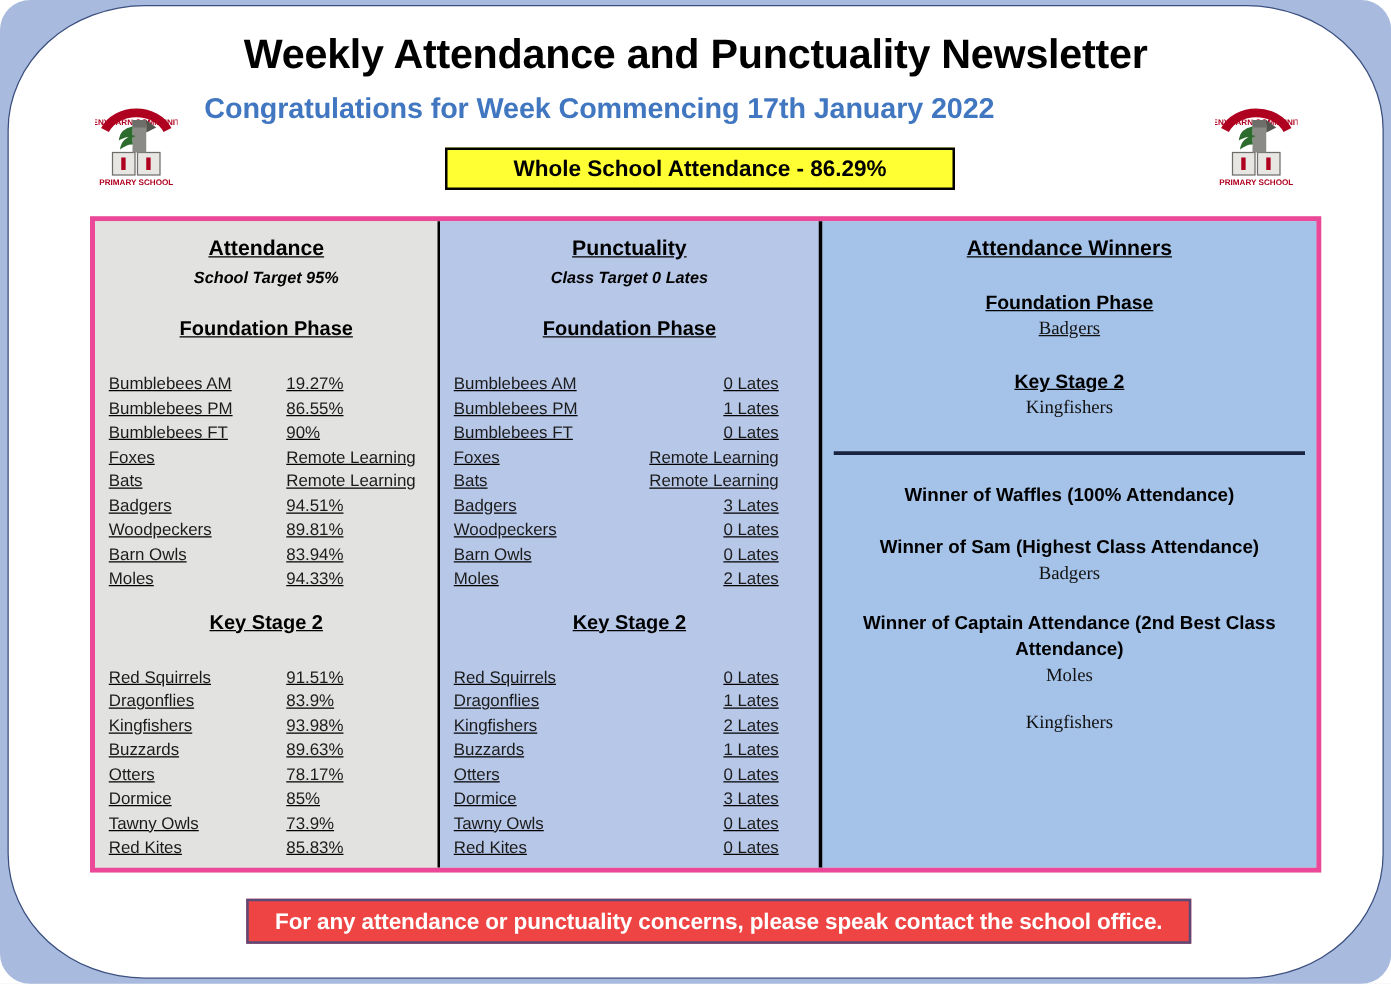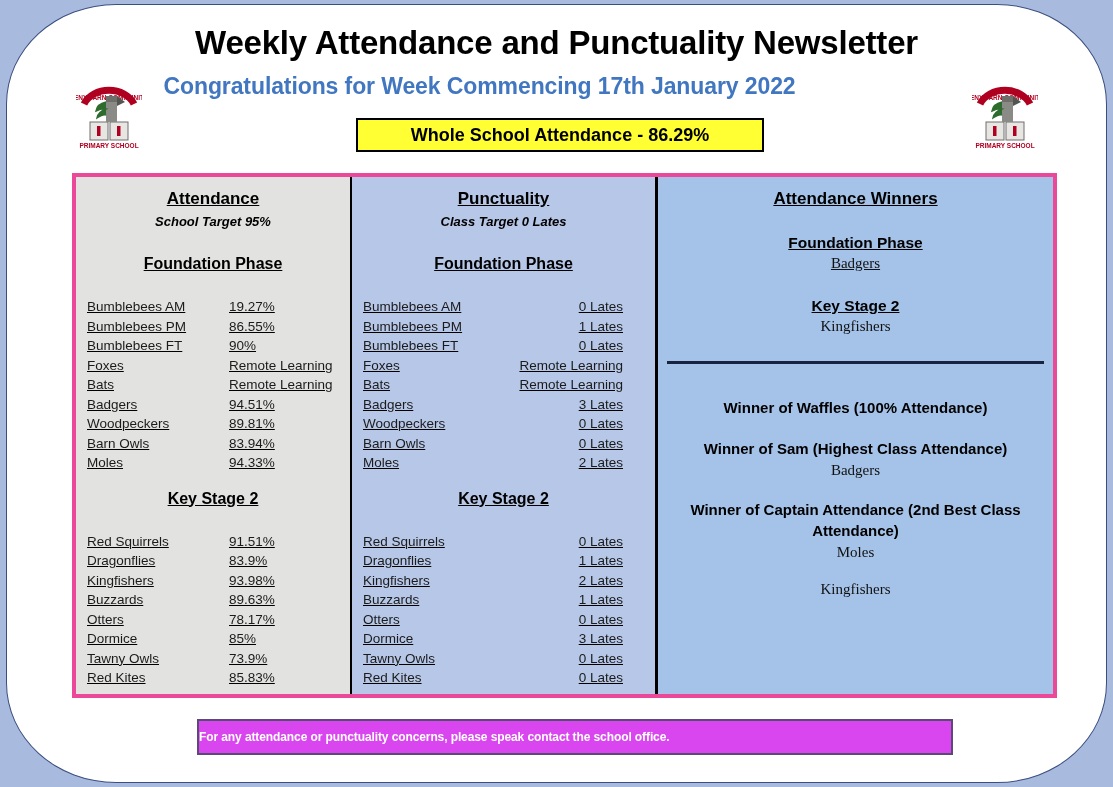--- a/index.html
+++ b/index.html
@@ -13,20 +13,21 @@
     font-family: "Liberation Sans", sans-serif;
     background: #ffffff;
   }
 
   #page {
     position: relative;
     width: 1113px;
     height: 787px;
     background: #A8BBDF;
     box-sizing: border-box;
+    border-radius: 24px;
   }
 
   
   #card {
     position: absolute;
     left: 6px;
     top: 4px;
     width: 1101px;
     height: 779px;
     background: #ffffff;
@@ -222,36 +223,37 @@
     color: #000;
     line-height: 21px;
     padding: 0 12px;
   }
   .w-award sup {
     font-size: 9.5px;
     vertical-align: super;
     line-height: 0;
   }
   .award-block { margin-top: 20px; }
-  .award-block.first { margin-top: 33px; }
+  .award-block.first { margin-top: 22px; }
 
   
   #footer-bar {
     position: absolute;
     left: 197px;
     top: 719px;
     width: 756px;
     height: 36px;
-    background: #d946ef;
+    background: #ef4444;
     border: 2px solid #5B4A78;
     box-sizing: border-box;
     display: flex;
     align-items: center;
+    justify-content: center;
     color: #ffffff;
-    font-size: 12px;
+    font-size: 18px;
     font-weight: bold;
     letter-spacing: -0.1px;
   }
 </style>
 </head>
 <body>
 
 <div id="page">
   <div id="card"></div>
 

